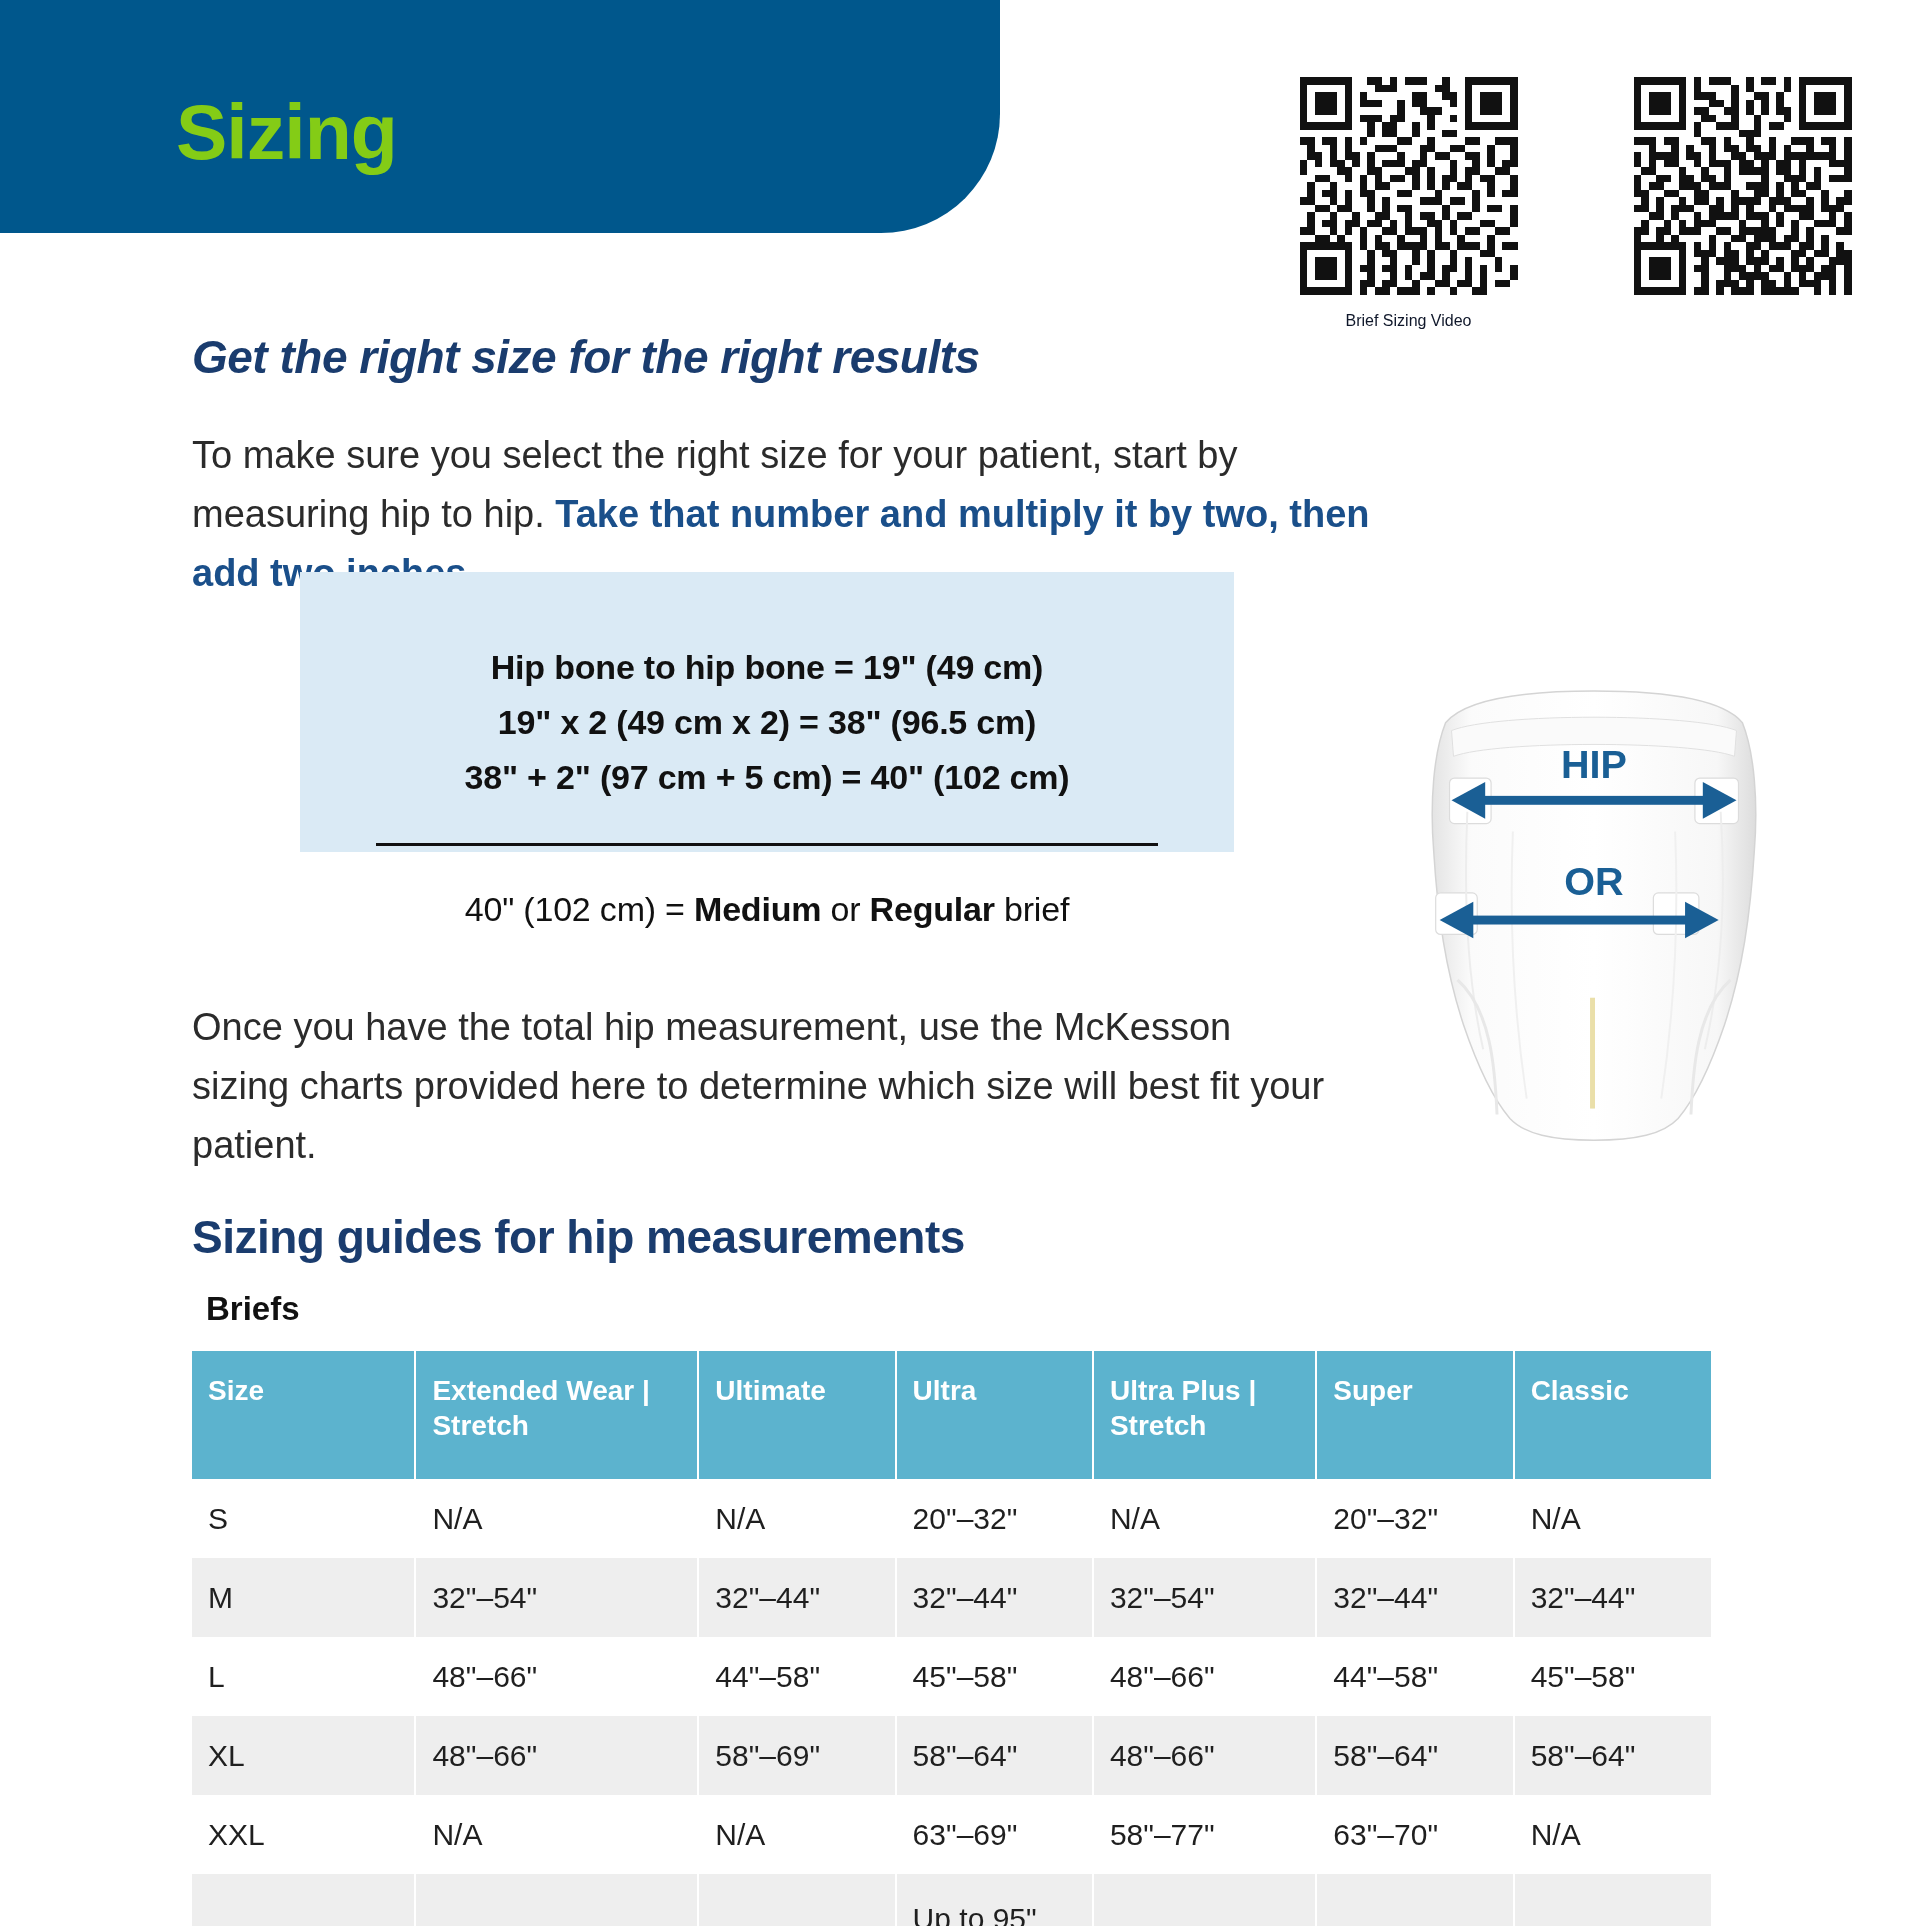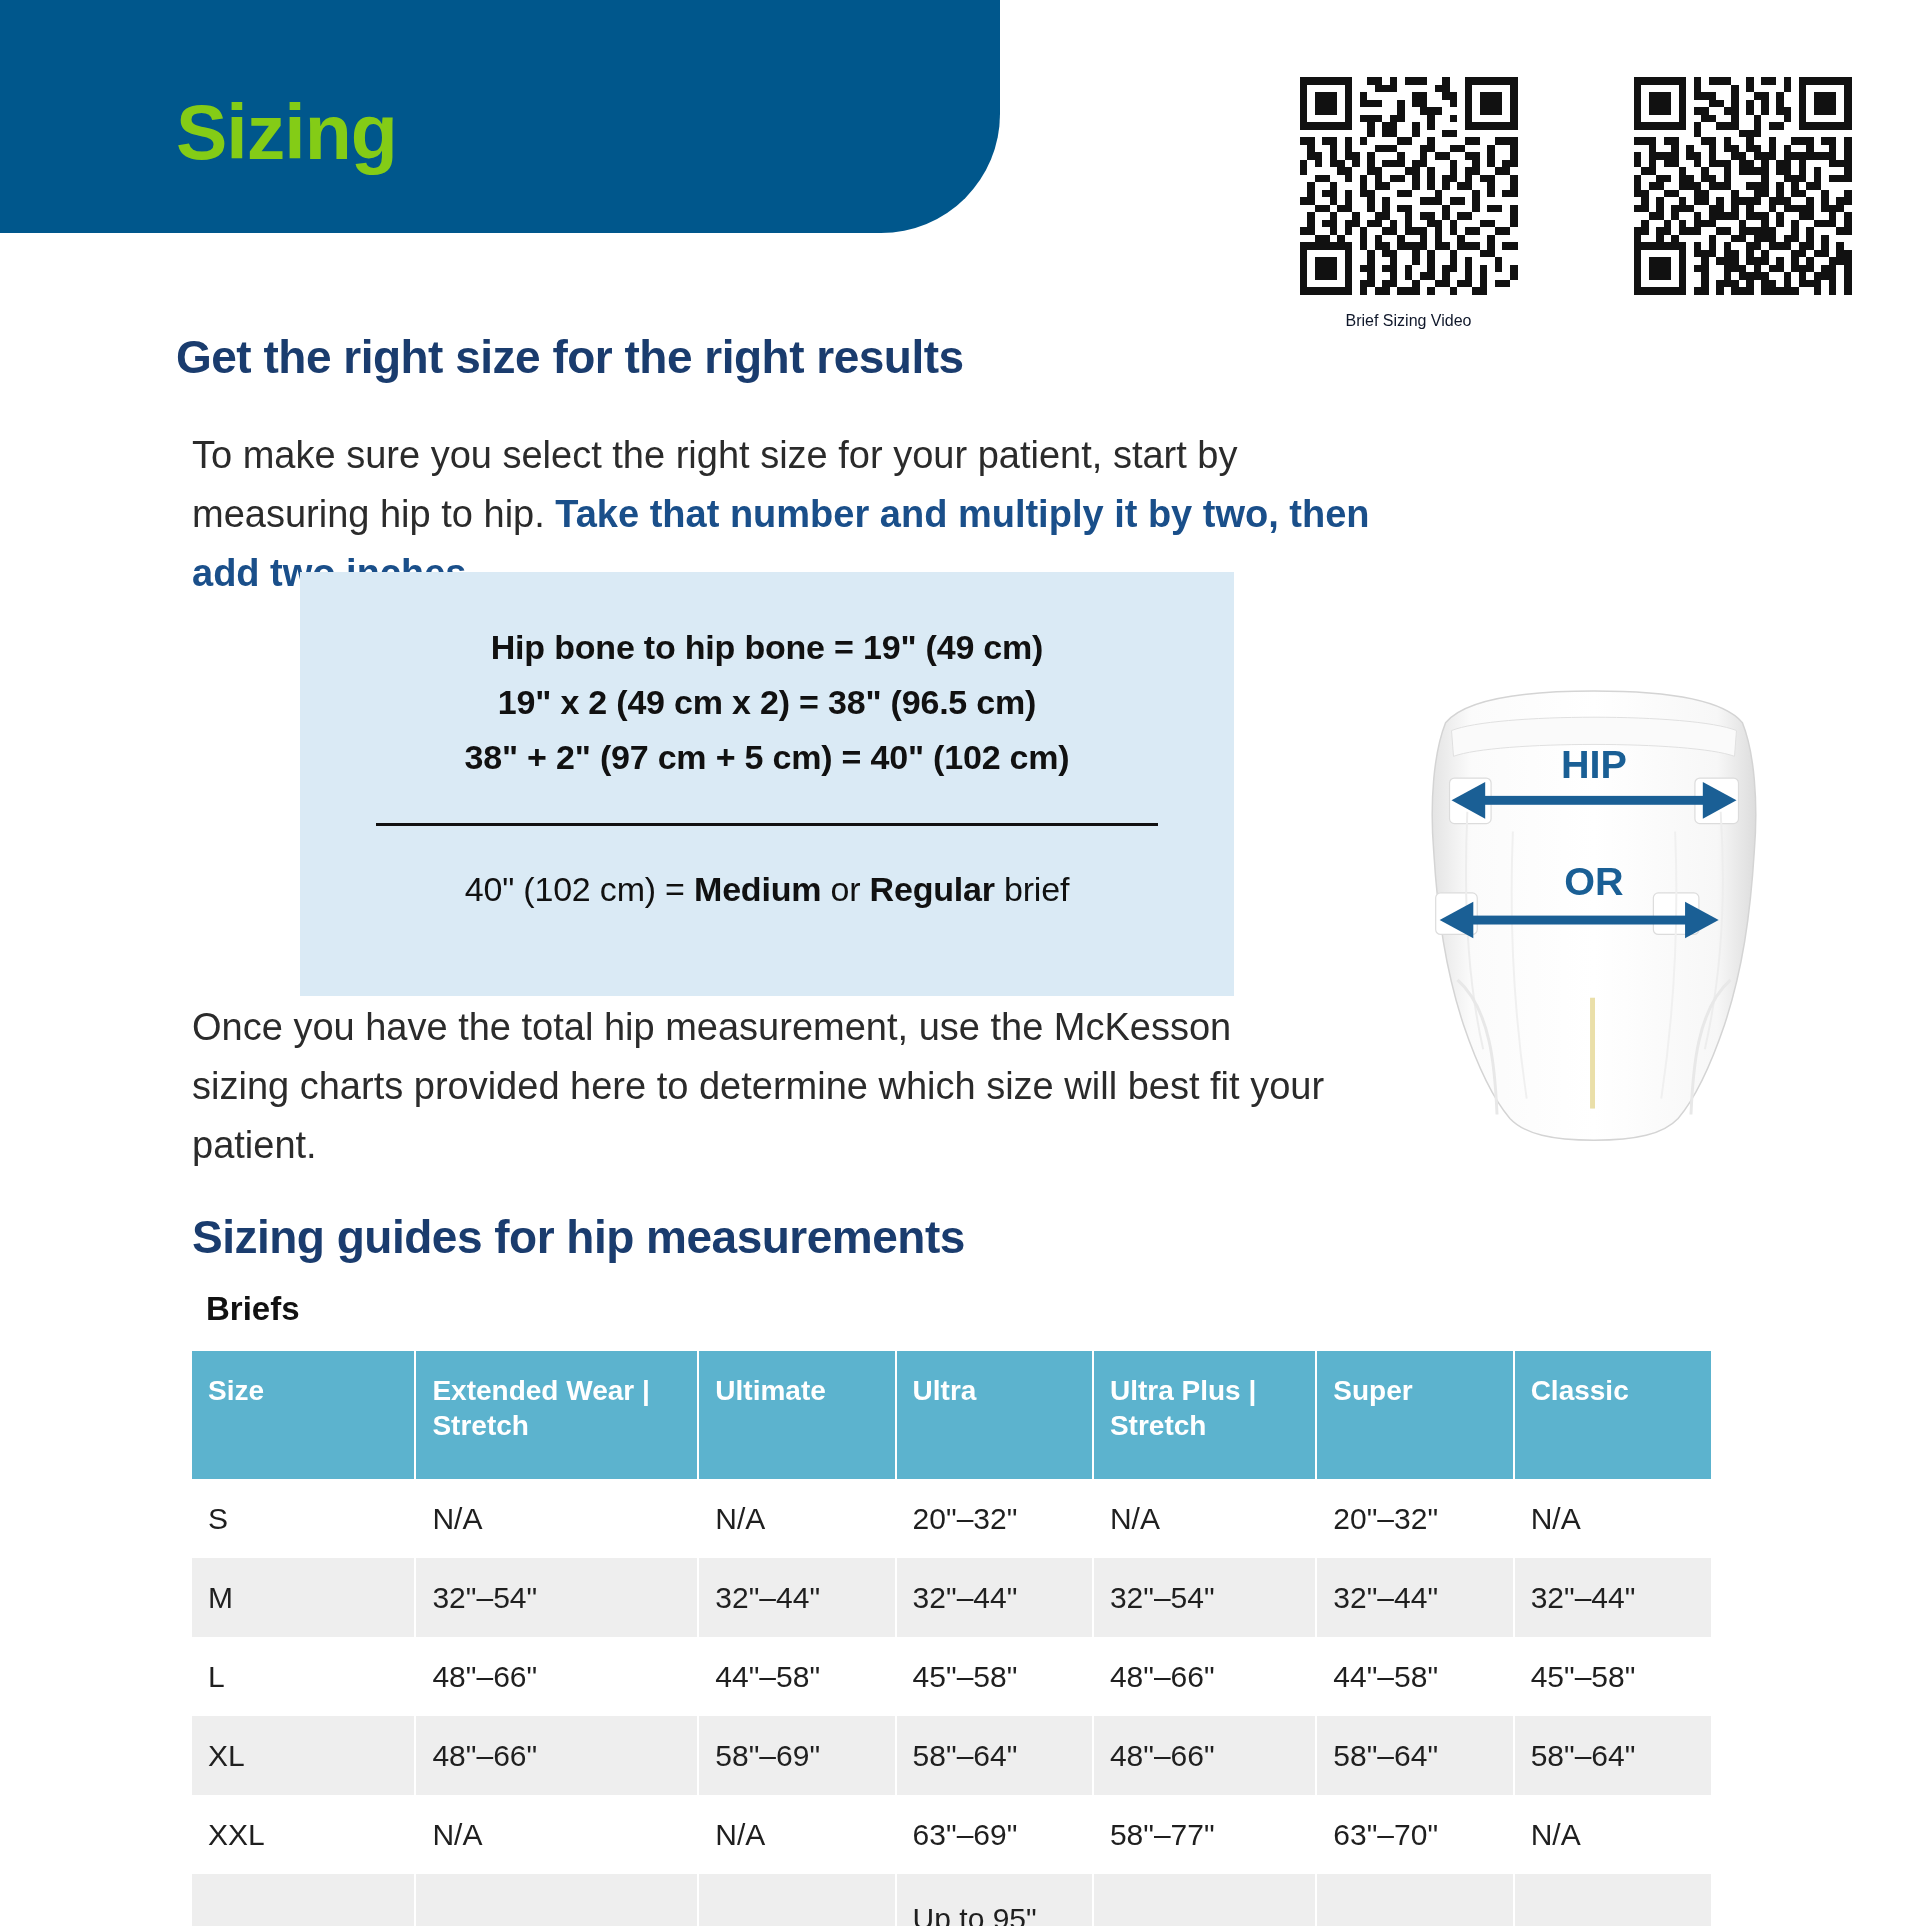--- a/index.html
+++ b/index.html
@@ -43,42 +43,42 @@
     line-height:1.25;
   }
 
   
   .h2{
     position:absolute;
     color:#1a3c6e;
     font-weight:bold;
     letter-spacing:-0.5px;
   }
-  #heading-main{ left:176px; top:330px; font-size:46px; }
+  #heading-main{ left:192px; top:330px; font-size:46px;font-style:italic; }
   #heading-guides{ left:192px; top:1210px; font-size:46px; }
 
   
   .para{
     position:absolute;
     font-size:38px;
     line-height:1.55;
     color:#2b2b2b;
     width:1188px;
   }
   #para-intro{ left:192px; top:426px; }
   #para-intro .em{ color:#1a4f8a; font-weight:bold; }
   #para-after{ left:192px; top:998px; width:1139px; }
 
   
   .calcbox{
     position:absolute;
     left:300px; top:572px;
-    width:934px; height:424px;
+    width:934px; height:280px;
     background:#daeaf5;
-    padding-top:48px;
+    padding-top:68px;
   }
   .calc-line{
     text-align:center;
     font-size:34px;
     font-weight:bold;
     color:#111;
     line-height:1.62;
     letter-spacing:-0.2px;
   }
   .calc-rule{

